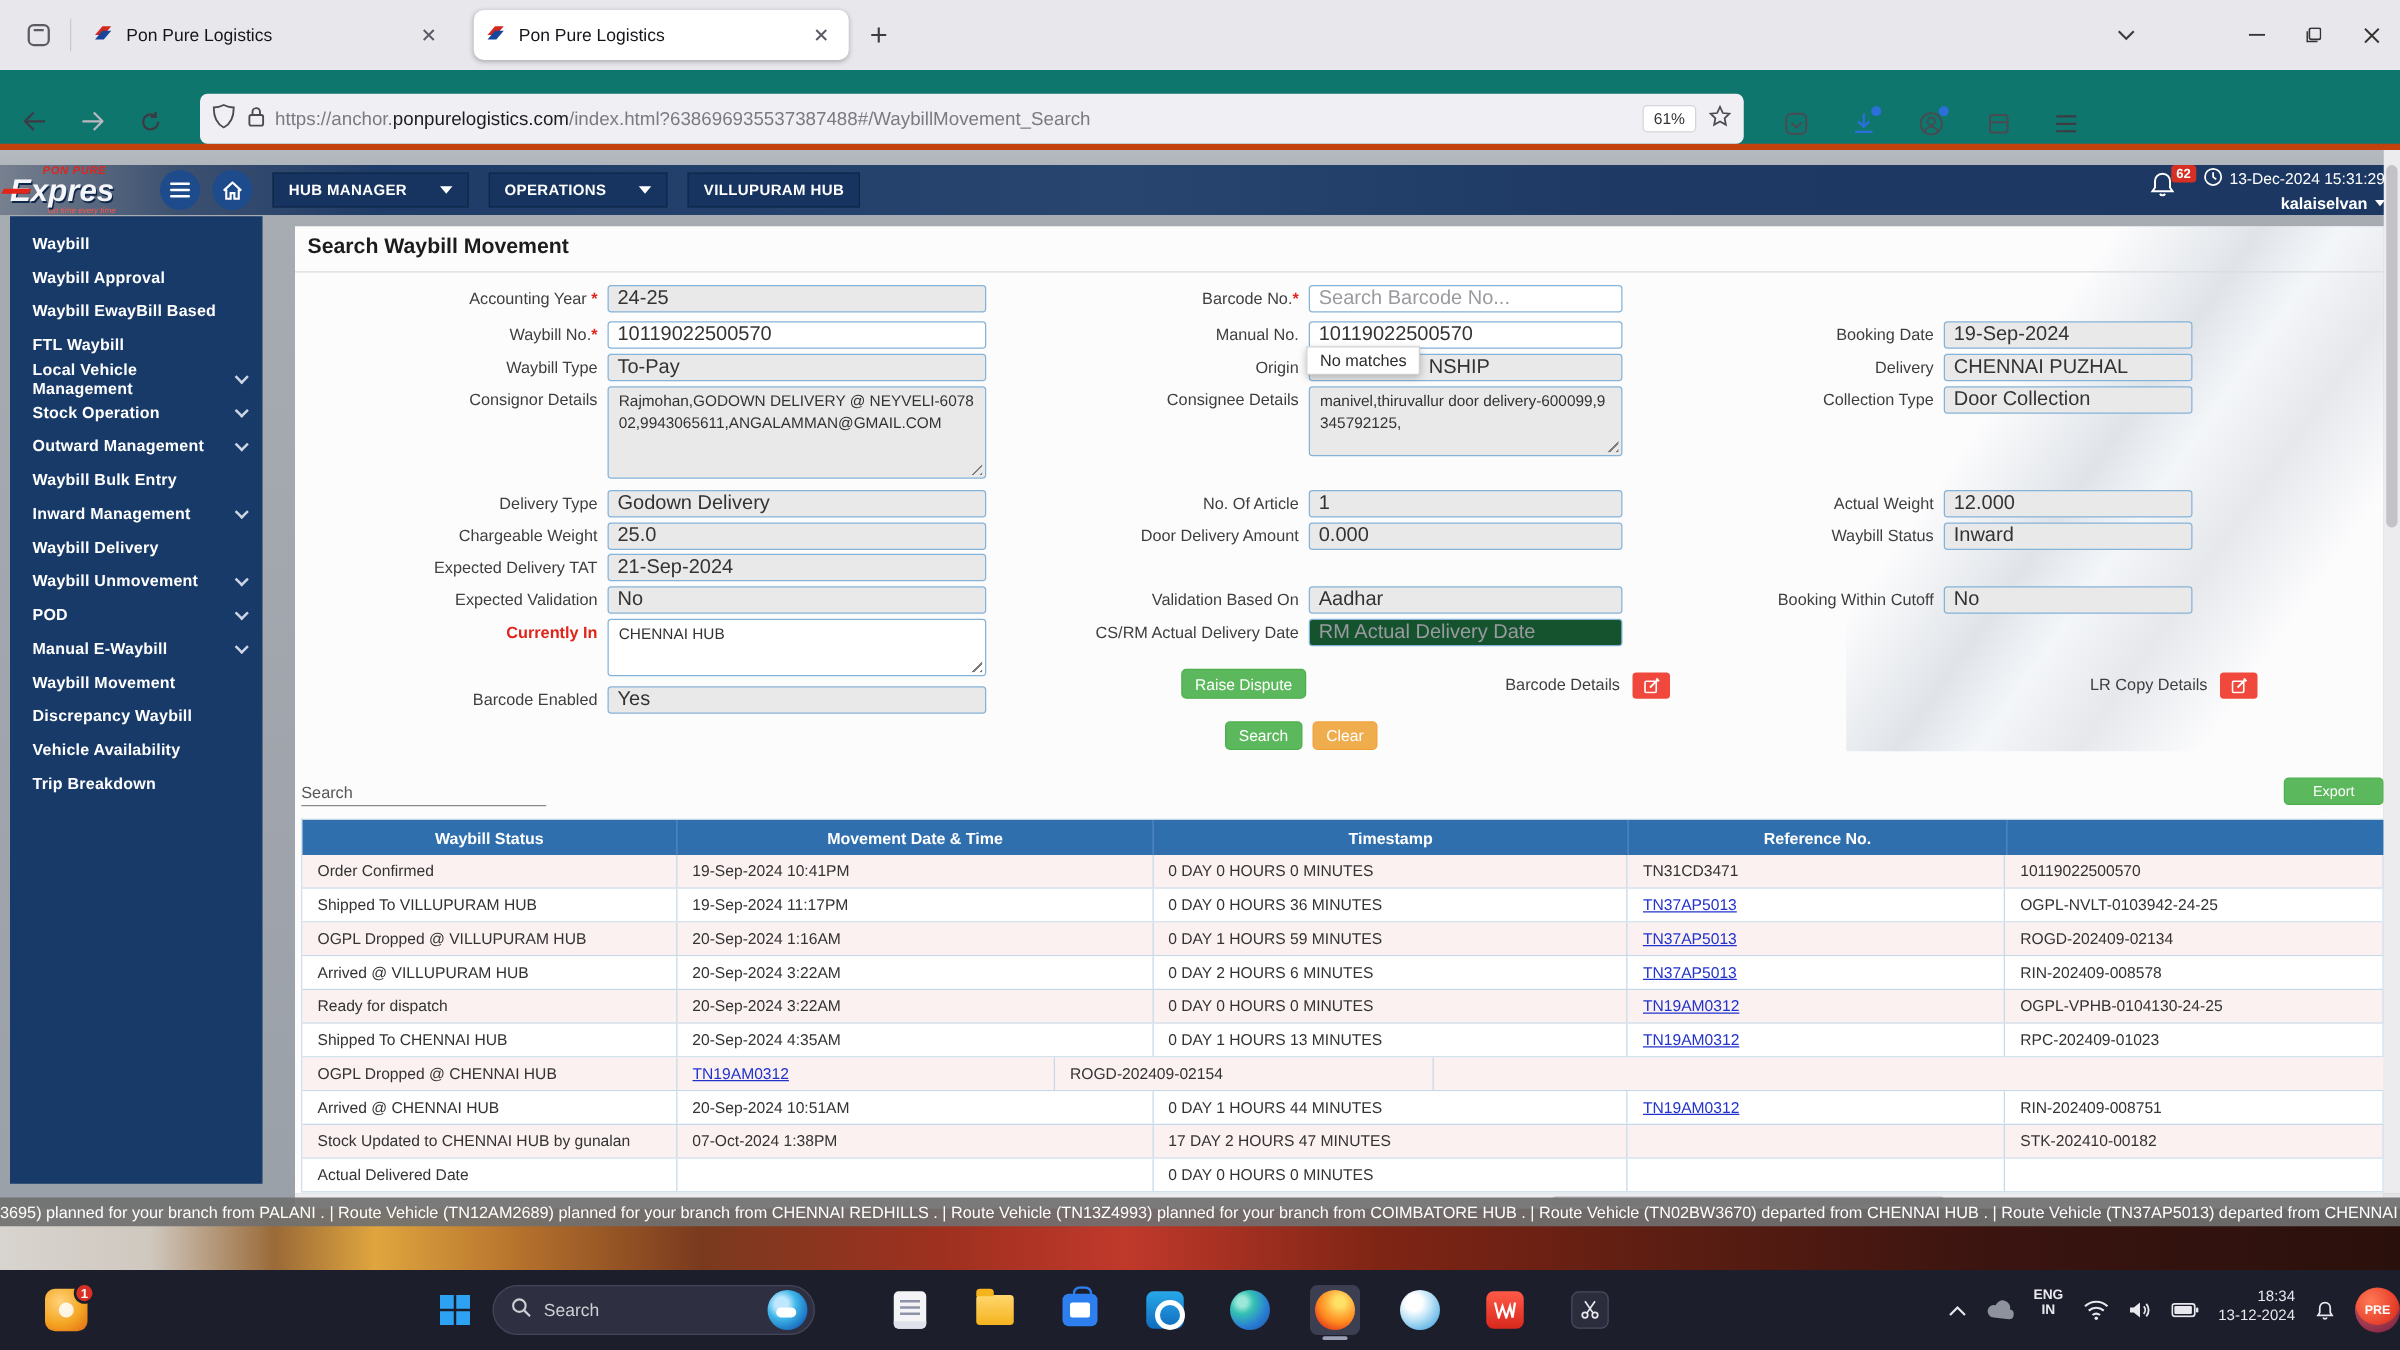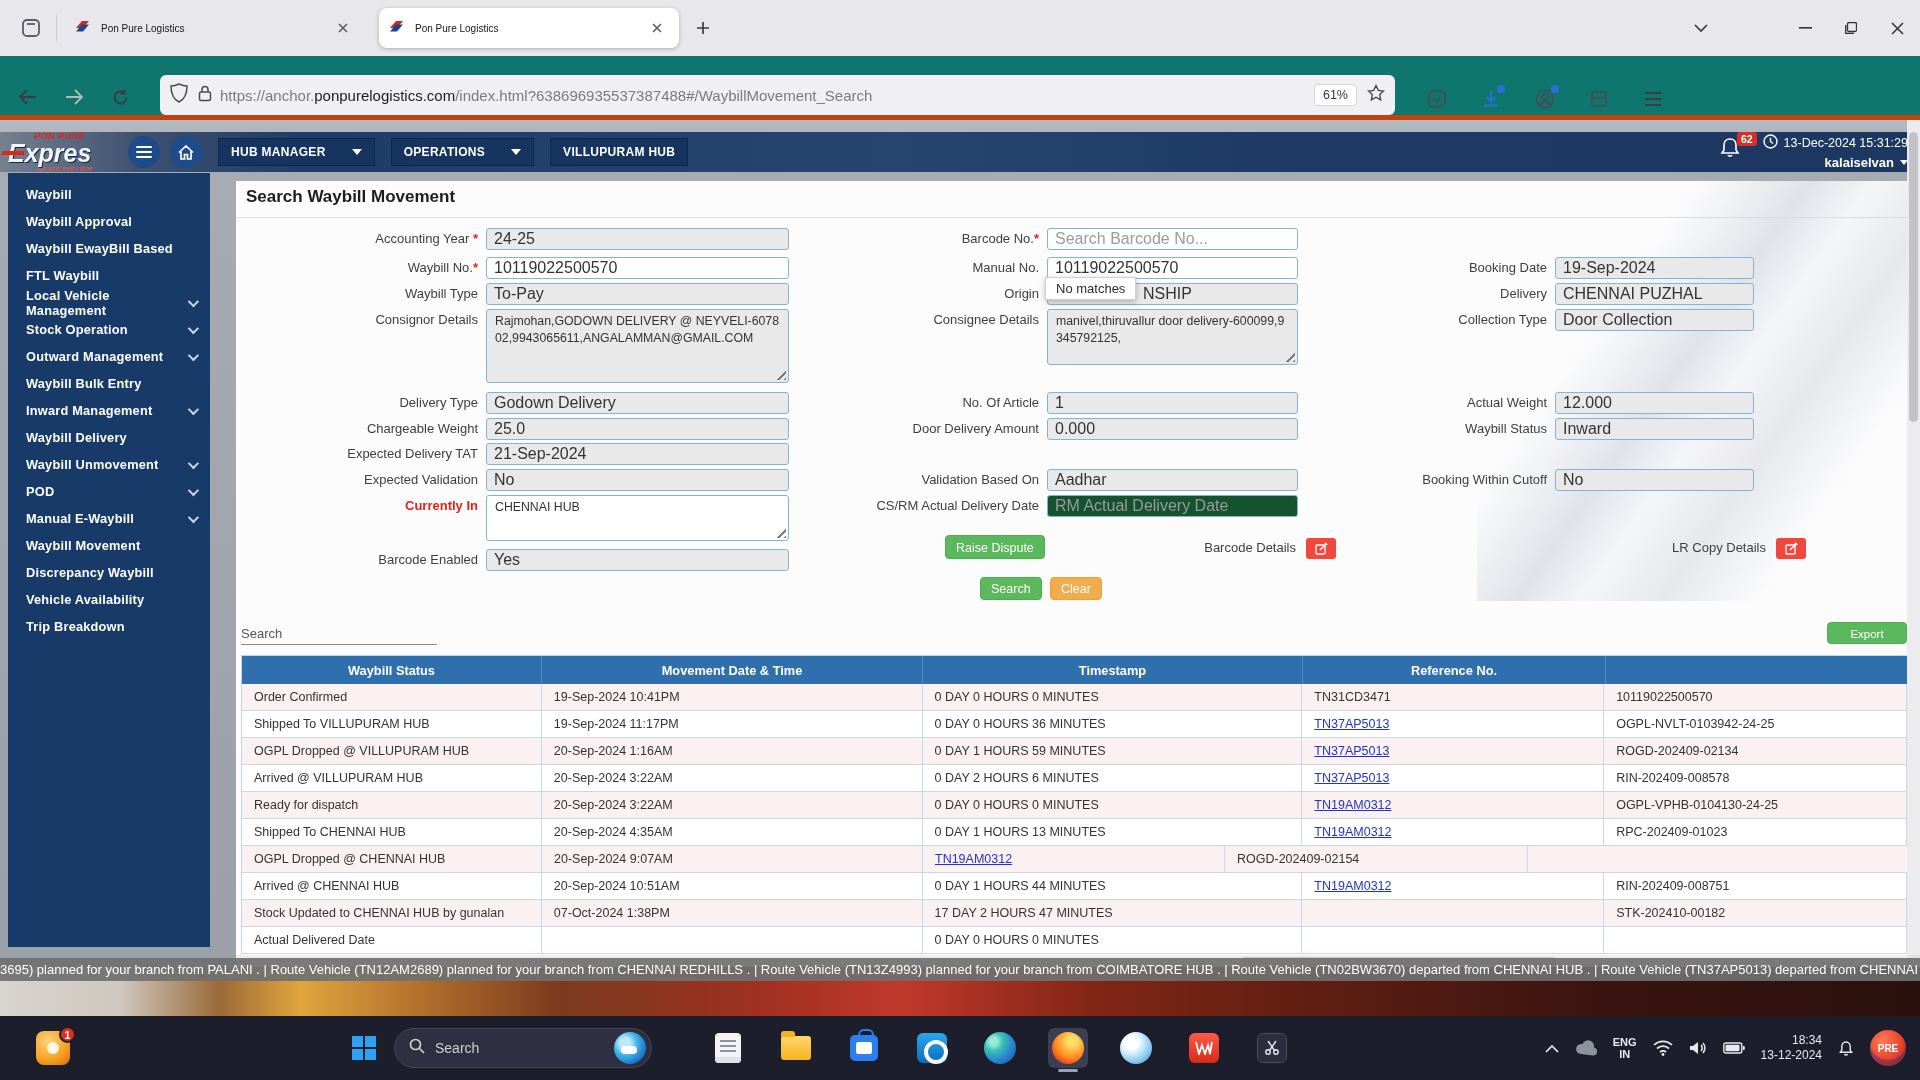--- a/index.html
+++ b/index.html
@@ -6,21 +6,21 @@
   html,body{width:1920px;height:1080px;overflow:hidden;font-family:"Liberation Sans",sans-serif;background:#9aa0a8}
   .screen{position:relative;width:1920px;height:1080px;overflow:hidden}
 
   
   .tabstrip{position:absolute;left:0;top:0;width:1920px;height:56px;background:#e7e7ec;display:flex;align-items:center}
   .fxview{width:34px;height:34px;margin-left:14px;border-radius:8px;display:flex;align-items:center;justify-content:center}
   .fxview svg{display:block}
   .tab-sep{width:1px;height:26px;background:#c9c9cf;margin:0 8px}
   .tab{height:40px;border-radius:8px;display:flex;align-items:center;padding:0 10px;width:300px}
   .tab.active{background:#fff;box-shadow:0 1px 4px rgba(0,0,0,.25)}
-  .tab .title{font-size:10px;color:#15141a;margin-left:10px;flex:1;white-space:nowrap;overflow:hidden}
+  .tab .title{font-size:14px;color:#15141a;margin-left:10px;flex:1;white-space:nowrap;overflow:hidden}
   .tab-close{width:24px;height:24px;border-radius:4px;display:flex;align-items:center;justify-content:center;color:#5b5b66;font-size:13px}
   .newtab{width:32px;height:32px;margin-left:8px;border-radius:6px;display:flex;align-items:center;justify-content:center}
   .winctl{margin-left:auto;display:flex;align-items:center;height:100%}
   .winbtn{width:46px;height:40px;display:flex;align-items:center;justify-content:center;color:#333}
   .tabchev{width:34px;height:34px;display:flex;align-items:center;justify-content:center;margin-right:64px}
 
   .toolbar{position:absolute;left:0;top:56px;width:1920px;height:64px;background:#0f766e;border-bottom:5px solid #c2410c;display:flex;align-items:flex-end}
   .navbtn{width:36px;height:36px;border-radius:6px;display:flex;align-items:center;justify-content:center;margin-left:10px}
   .urlbar{height:40px;width:1235px;margin-left:22px;background:#f0f0f4;border-radius:6px;display:flex;align-items:center;padding:0 10px}
   .urltext{font-size:15px;margin-left:8px;white-space:nowrap;overflow:hidden;flex:1}
@@ -126,21 +126,21 @@
   .ic-store{width:28px;height:26px;background:#2d7ff0;border-radius:5px;position:relative}
   .ic-store::before{content:"";position:absolute;left:8px;top:-6px;width:12px;height:8px;border:2.5px solid #2d7ff0;border-bottom:none;border-radius:6px 6px 0 0}
   .ic-store::after{content:"";position:absolute;left:6px;top:7px;width:16px;height:12px;background:#fff;border-radius:2px}
   .ic-outlook{width:30px;height:30px;background:linear-gradient(180deg,#28a8ea,#0f6cbd);border-radius:6px;position:relative}
   .ic-outlook::after{content:"";position:absolute;left:7px;top:7px;width:16px;height:16px;border:4px solid #fff;border-radius:50%}
   .ic-edge{width:32px;height:32px;border-radius:50%;background:radial-gradient(circle at 30% 30%,#9be8d8 0 12%,#35c1b2 30%,#2a7fd4 62%,#1a4e9e)}
   .ic-firefox{width:32px;height:32px;border-radius:50%;background:radial-gradient(circle at 62% 30%,#ffe066 0 14%,#ffb340 34%,#ff8a1e 55%,#e5481f 78%,#b52e20)}
   .ic-aqua{width:32px;height:32px;border-radius:50%;background:radial-gradient(circle at 35% 32%,#ffffff 0 22%,#bfe4f7 45%,#6db9e8 75%,#3c8fd0)}
   .ic-wps{width:30px;height:30px;background:linear-gradient(180deg,#ff5a48,#d8281c);border-radius:6px;display:flex;align-items:center;justify-content:center}
   .ic-snip{width:30px;height:30px;background:#2b2d3d;border:1px solid #4a4c60;border-radius:6px;display:flex;align-items:center;justify-content:center}
-  .tray{margin-left:auto;display:flex;align-items:center;gap:16px;padding-right:14px}
+  .tray{margin-left:auto;display:flex;gap:16px;}
   .trayic{display:flex;align-items:center;justify-content:center}
   .langblk{display:flex;flex-direction:column;align-items:center;color:#e8e8ee;font-size:11px;line-height:12px;font-weight:bold}
   .clockblk{display:flex;flex-direction:column;align-items:flex-end;color:#e8e8ee;font-size:12px;line-height:15px}
   .prebadge{width:36px;height:36px;border-radius:50%;background:radial-gradient(circle at 35% 30%,#ff7a55,#e8432d 55%,#a81b10);display:flex;align-items:center;justify-content:center;color:#fff;font-weight:bold;font-size:10px;box-shadow:inset 0 -6px 0 rgba(20,40,150,.35)}
 </style>
 </head>
 <body>
 
 <div class="screen">
 
@@ -541,21 +541,20 @@
               <div class="tcell c-status">Shipped To CHENNAI HUB</div>
               <div class="tcell c-date">20-Sep-2024 4:35AM</div>
               <div class="tcell c-ts">0 DAY 1 HOURS 13 MINUTES</div>
               <div class="tcell c-vehicle">
                 <span class="vlink">TN19AM0312</span>
               </div>
               <div class="tcell c-ref">RPC-202409-01023</div>
             </div>
             <div class="trow">
               <div class="tcell c-status">OGPL Dropped @ CHENNAI HUB</div>
-              <div class="tcell c-date">20-Sep-2024 9:07AM</div>
               <div class="tcell c-vehicle">
                 <span class="vlink">TN19AM0312</span>
               </div>
               <div class="tcell c-ref">ROGD-202409-02154</div>
             </div>
             <div class="trow">
               <div class="tcell c-status">Arrived @ CHENNAI HUB</div>
               <div class="tcell c-date">20-Sep-2024 10:51AM</div>
               <div class="tcell c-ts">0 DAY 1 HOURS 44 MINUTES</div>
               <div class="tcell c-vehicle">

